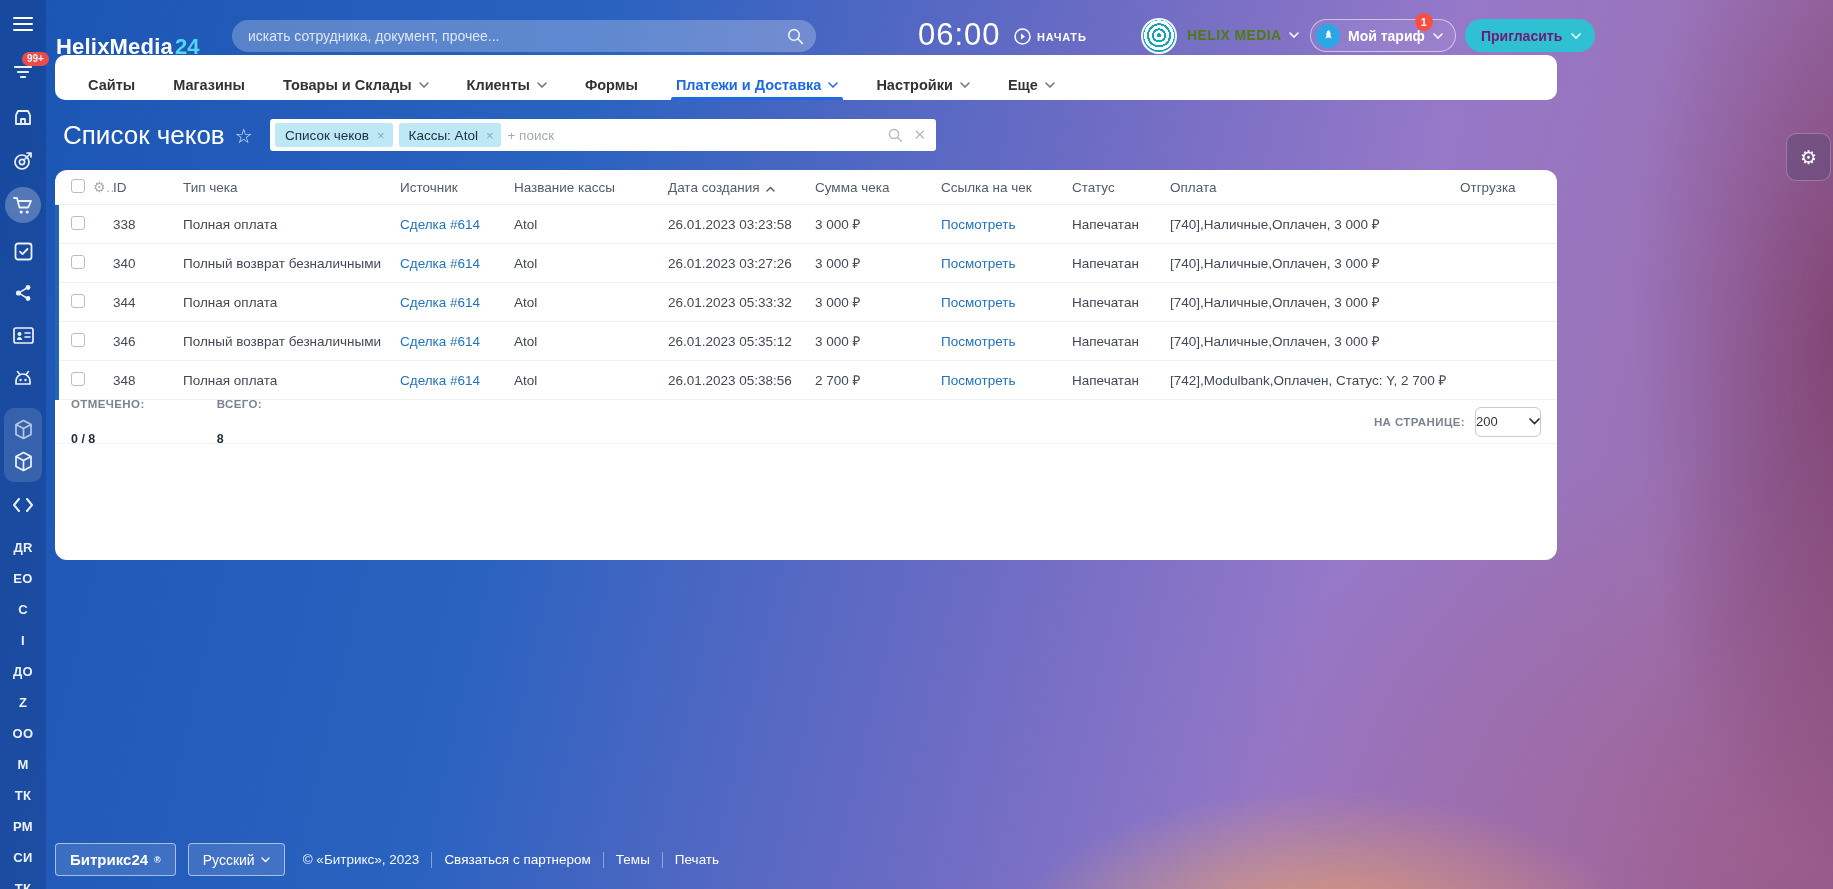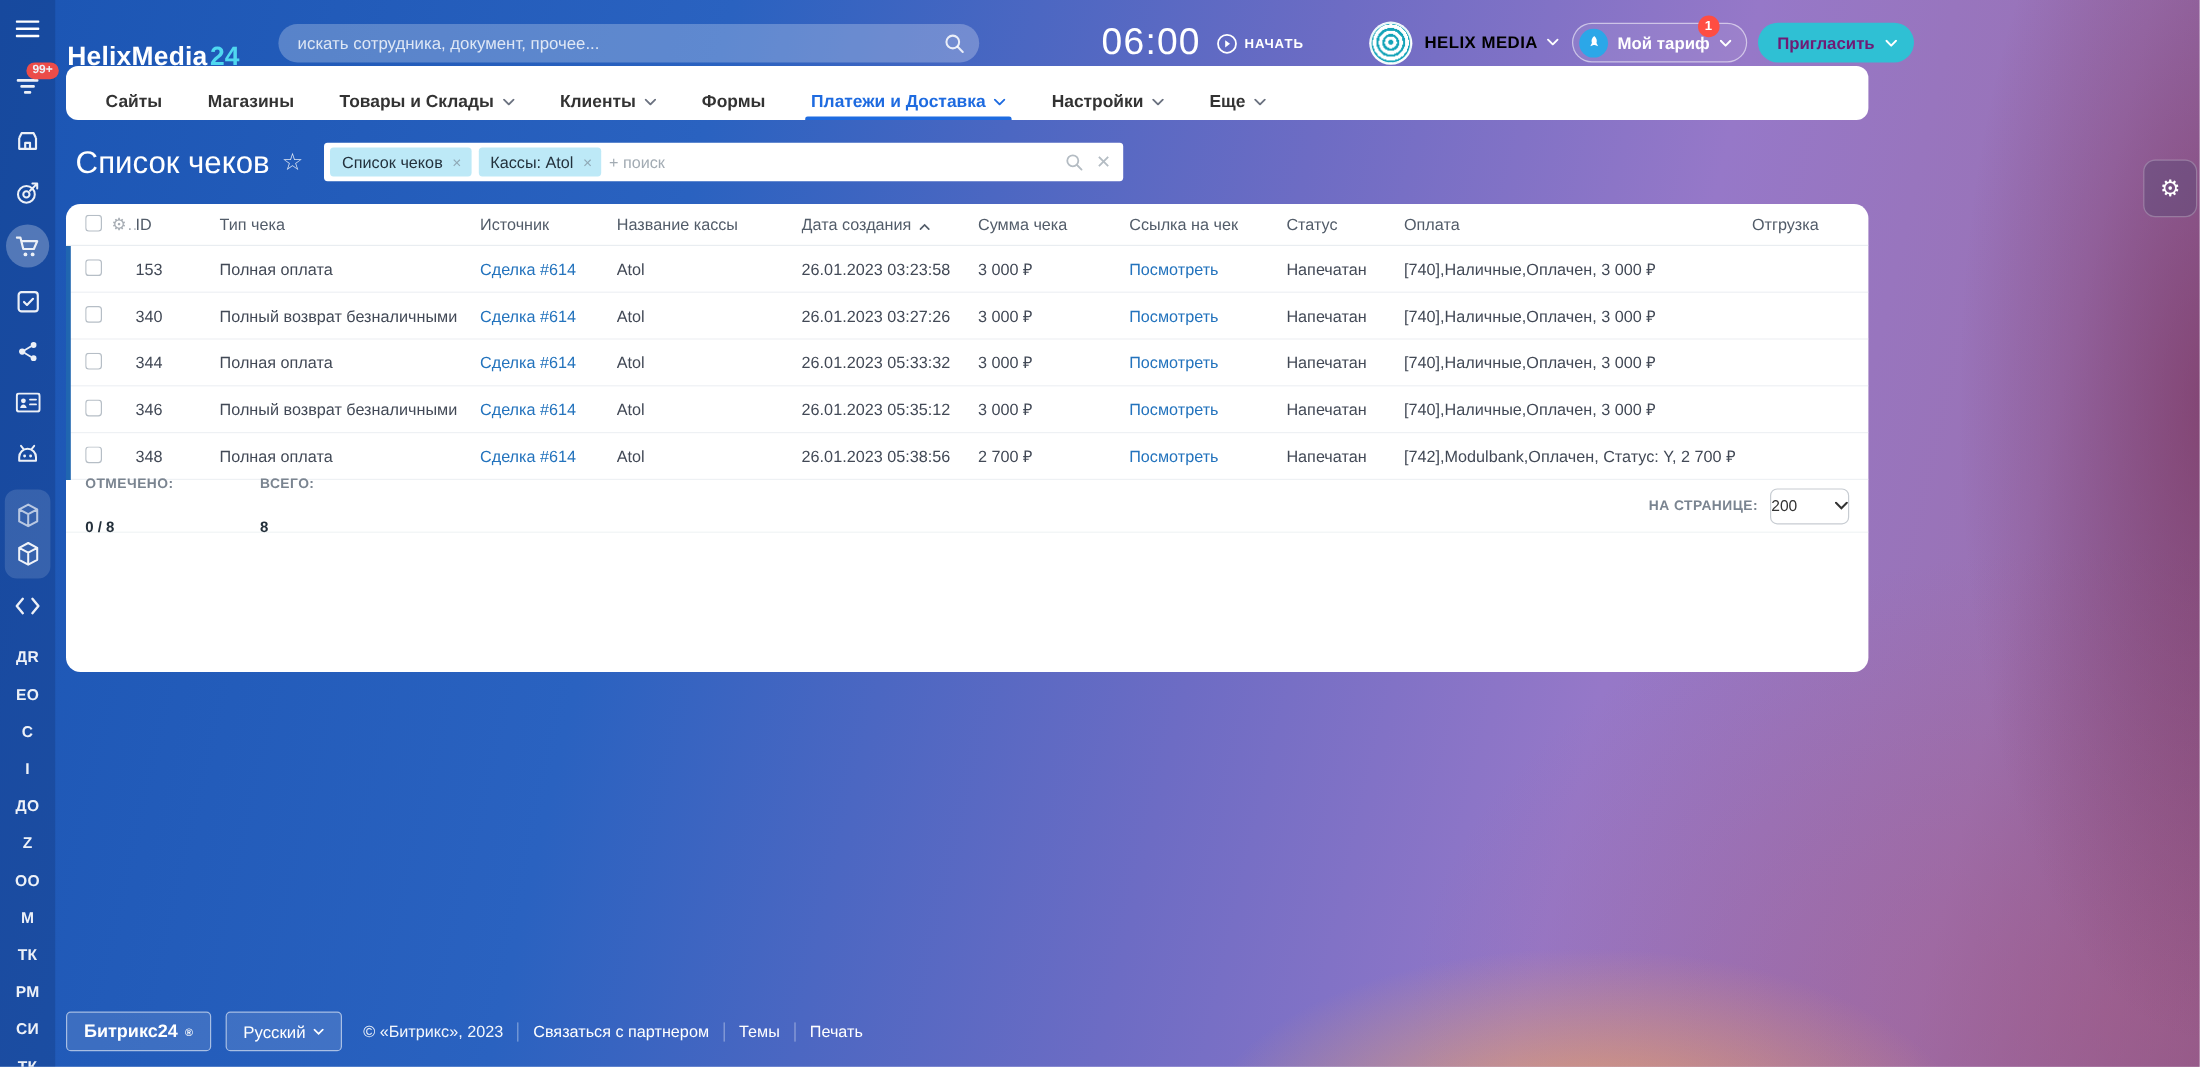--- a/index.html
+++ b/index.html
@@ -37,21 +37,21 @@
   .search-pill { position:absolute; left:186px; top:8px; width:584px; height:32px; border-radius:16px;
     background:rgba(255,255,255,.25); display:flex; align-items:center; padding:0 12px 0 16px; cursor:text; }
   .search-pill .ph { flex:1; color:rgba(255,255,255,.8); font-size:14px; }
   .clock { position:absolute; left:872px; top:5px; color:#fff; font-size:31px; font-weight:300; letter-spacing:1px; cursor:pointer; }
   .start { position:absolute; left:968px; top:16px; display:flex; align-items:center; gap:6px; color:#fff; cursor:pointer; }
   .start .lbl { font-size:11px; letter-spacing:.8px; font-weight:bold; }
   .avatar { position:absolute; left:1095px; top:6px; width:36px; height:36px; border-radius:50%;
     background:repeating-radial-gradient(circle at 50% 48%, #13a3b8 0 2px, #ffffff 2px 5px);
     border:2px solid rgba(255,255,255,.9); cursor:pointer; }
   .account { position:absolute; left:1141px; top:15px; display:flex; align-items:center; gap:7px;
-    color:#000000; font-weight:bold; font-size:14px; letter-spacing:.4px; cursor:pointer; }
+    color:#4d7c0f; font-weight:bold; font-size:14px; letter-spacing:.4px; cursor:pointer; }
   .tariff { position:absolute; left:1264px; top:7px; height:33px; border:1px solid rgba(255,255,255,.55);
     border-radius:17px; display:flex; align-items:center; gap:8px; padding:0 12px 0 5px;
     background:rgba(255,255,255,.07); cursor:pointer; }
   .tariff .rocket { width:24px; height:24px; border-radius:50%; background:#2ba7e8; display:flex; align-items:center; justify-content:center; }
   .tariff .t-lbl { color:#fff; font-weight:bold; font-size:14px; }
   .t-badge { position:absolute; top:-7px; right:22px; background:#ff4d42; color:#fff; font-size:11px; font-weight:bold;
     width:18px; height:18px; border-radius:50%; display:flex; align-items:center; justify-content:center; }
   .invite { position:absolute; left:1419px; top:7px; height:33px; background:#2fc0d4; border-radius:17px;
     display:flex; align-items:center; gap:9px; padding:0 14px 0 16px; color:#701a75; font-weight:bold; font-size:14px; cursor:pointer; }
   .chev { display:inline-block; }
@@ -335,21 +335,21 @@
     <div class="cell">Сумма чека</div>
     <div class="cell">Ссылка на чек</div>
     <div class="cell">Статус</div>
     <div class="cell">Оплата</div>
     <div class="cell">Отгрузка</div>
   </div>
 
   <div class="grow gbody-row">
     <div class="cell"><span class="cb" style="display:inline-block"></span></div>
     <div class="cell"></div>
-    <div class="cell">153</div>
+    <div class="cell">338</div>
     <div class="cell">Полная оплата</div>
     <div class="cell"><a class="glink">Сделка #614</a></div>
     <div class="cell">Atol</div>
     <div class="cell">26.01.2023 03:23:58</div>
     <div class="cell">3 000 ₽</div>
     <div class="cell"><a class="glink">Посмотреть</a></div>
     <div class="cell">Напечатан</div>
     <div class="cell">[740],Наличные,Оплачен, 3 000 ₽</div>
     <div class="cell"></div>
   </div>

